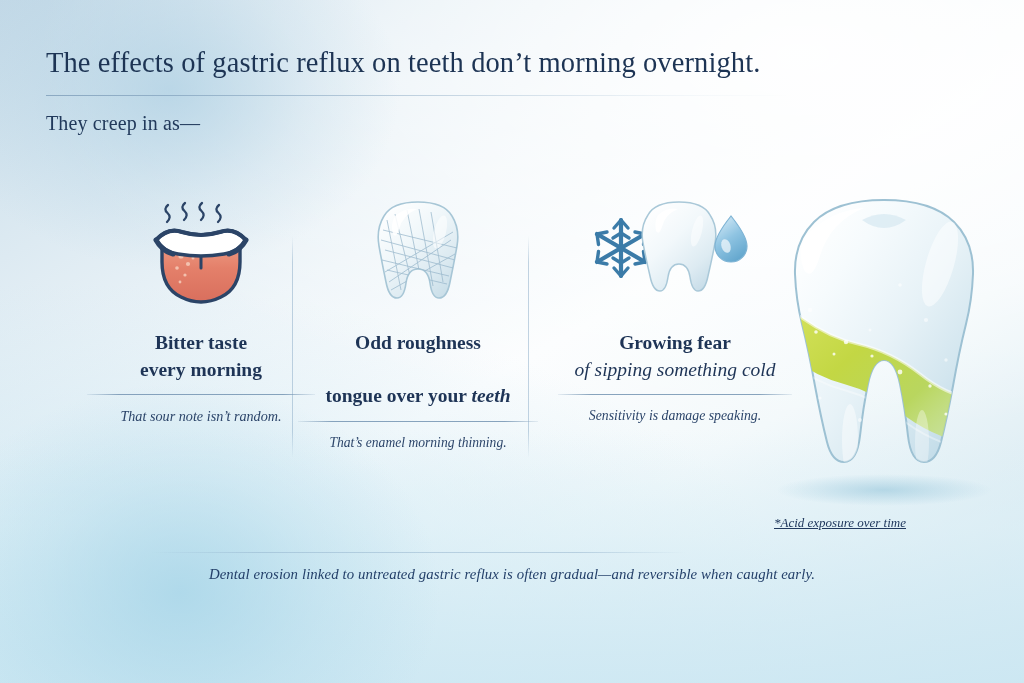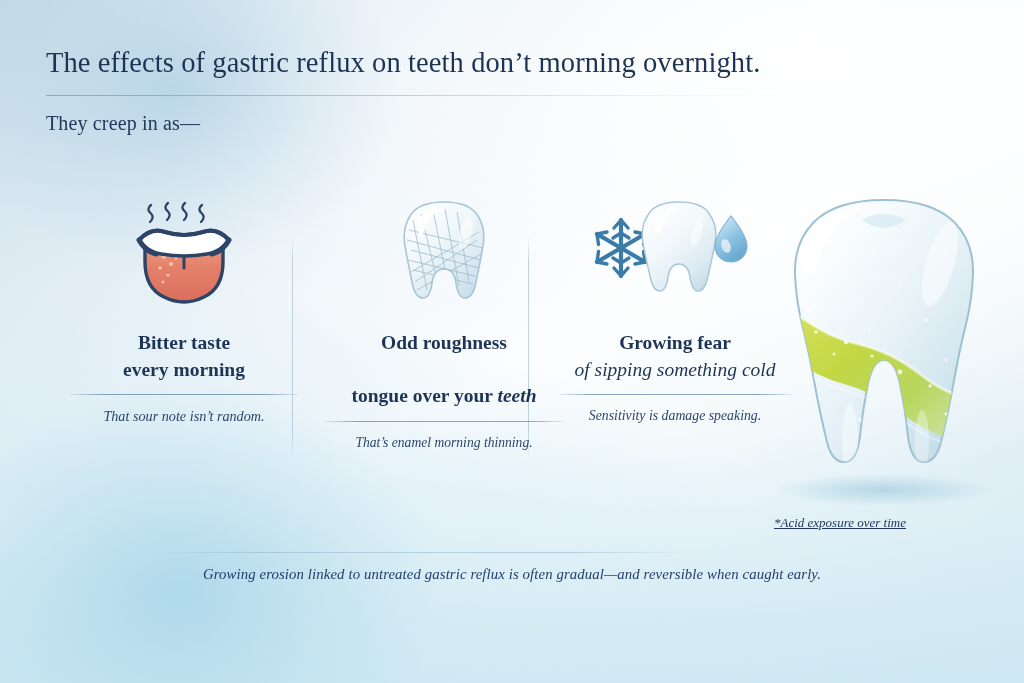--- a/index.html
+++ b/index.html
@@ -81,22 +81,22 @@
     left: 60px;
     top: 196px;
     width: 706px;
     height: 280px;
   }
   .col {
     position: absolute;
     top: 0;
     text-align: center;
   }
-  .col-1 { left: 10px;  width: 228px; }
-  .col-2 { left: 264px; width: 240px; }
+  .col-1 { left: 27px;  width: 228px; }
+  .col-2 { left: 238px; width: 240px; }
   .col-3 { left: 498px; width: 234px; }
 
   .icon-box {
     height: 108px;
     display: flex;
     align-items: flex-end;
     justify-content: center;
   }
   .col-2 .icon-box { height: 118px; }
   .col-3 .icon-box { height: 112px; }
@@ -489,15 +489,15 @@
         <ellipse cx="172" cy="252" rx="7" ry="32" fill="#ffffff" opacity="0.35"></ellipse>
 
         <path d="M112 30 q22 -12 44 0 q-22 16 -44 0 z" fill="#d6e8f1" opacity="0.7"></path>
       </g>
     </svg>
   </div>
 
   <div class="acid-note">*Acid exposure over time</div>
 
   <div class="footer-rule"></div>
-  <div class="footer-text">Growing erosion linked to untreated gastric reflux is often gradual—and reversible when caught early.</div>
+  <div class="footer-text">Dental erosion linked to untreated gastric reflux is often gradual—and reversible when caught early.</div>
 
 </div>
 
 </body></html>

